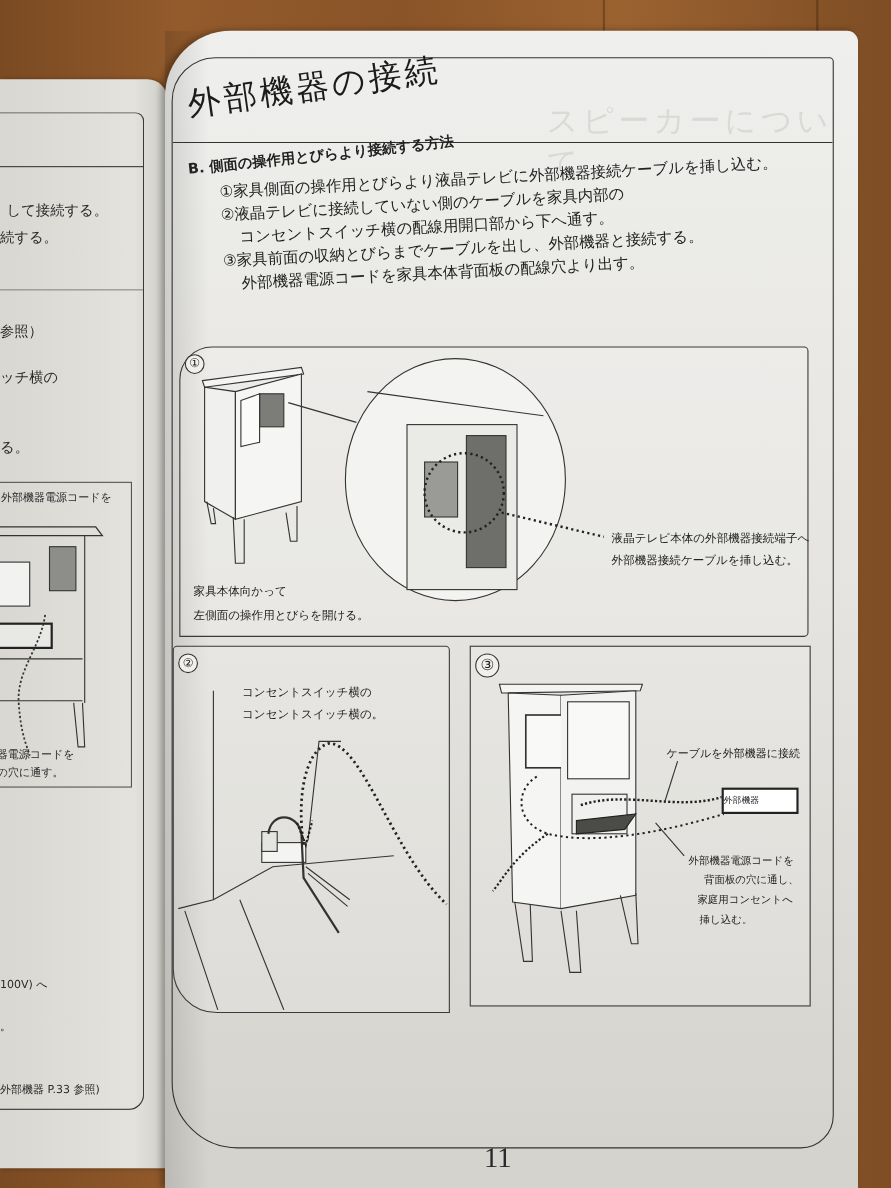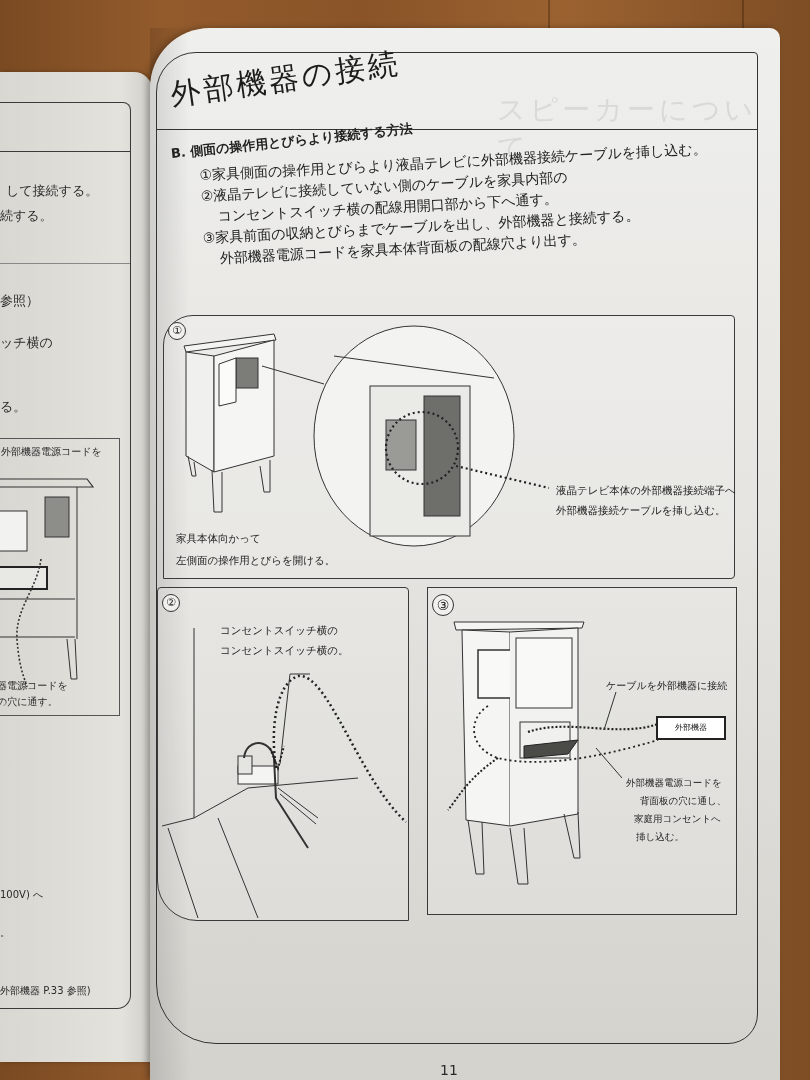--- a/index.html
+++ b/index.html
@@ -63,23 +63,23 @@
   .instructions .indent { padding-left:16px; }
 
   
   .panel { position:absolute; border:1.3px solid #3a3a3a; background:rgba(255,255,255,0.15); }
   .step-num {
     position:absolute; width:16px; height:16px; border:1.2px solid #333; border-radius:50%;
     font-size:11px; text-align:center; line-height:16px; color:#222; background:#f1f0ec;
   }
   .cap { position:absolute; font-size:10.5px; color:#222; white-space:nowrap; line-height:20px; }
   .ext-box {
-    position:absolute; border:2px solid #222; font-size:8px; text-align:center; background:#fff; color:#222;
-  }
-  .page-number { position:absolute; left:290px; bottom:2px; font-size:14px; color:#2a2a2a; }
+    position:absolute; border:2px solid #222; font-size:8px; background:#fff; color:#222;
+  }
+  .page-number { position:absolute; left:290px; bottom:12px; font-size:26px; color:#2a2a2a;font-family:Liberation Serif, serif; }
   svg { position:absolute; overflow:visible; }
 </style>
 </head>
 <body>
 
 <div class="wood-line" style="left:548px"></div>
 <div class="wood-line" style="left:742px"></div>
 
 <div class="left-page">
   <div class="left-frame">

